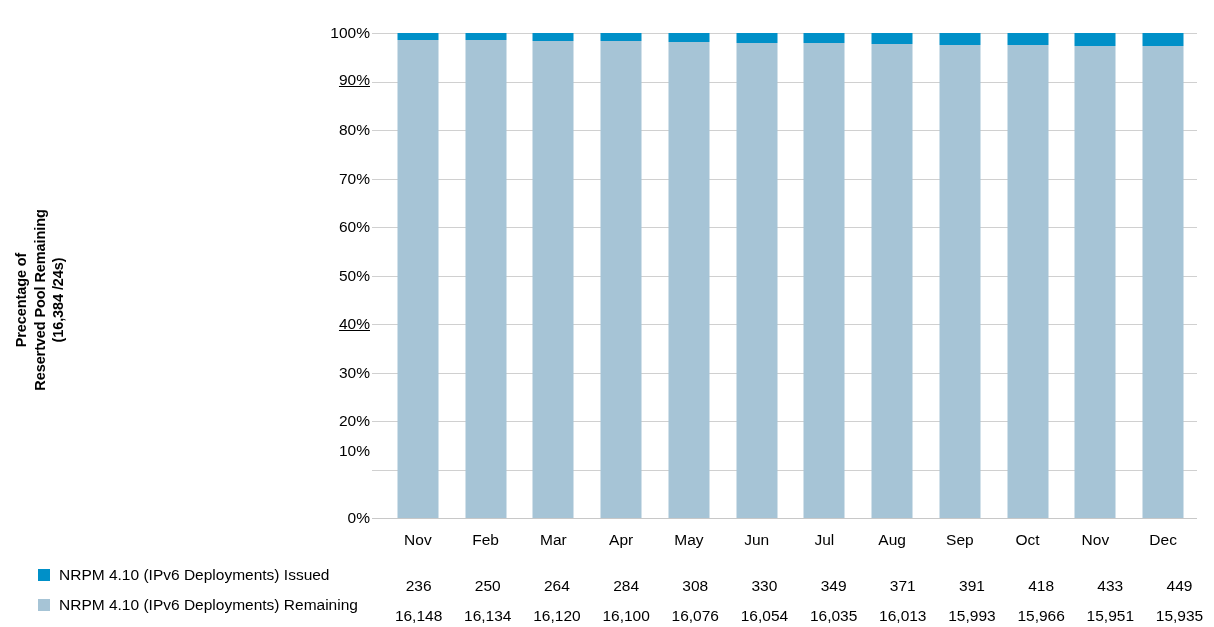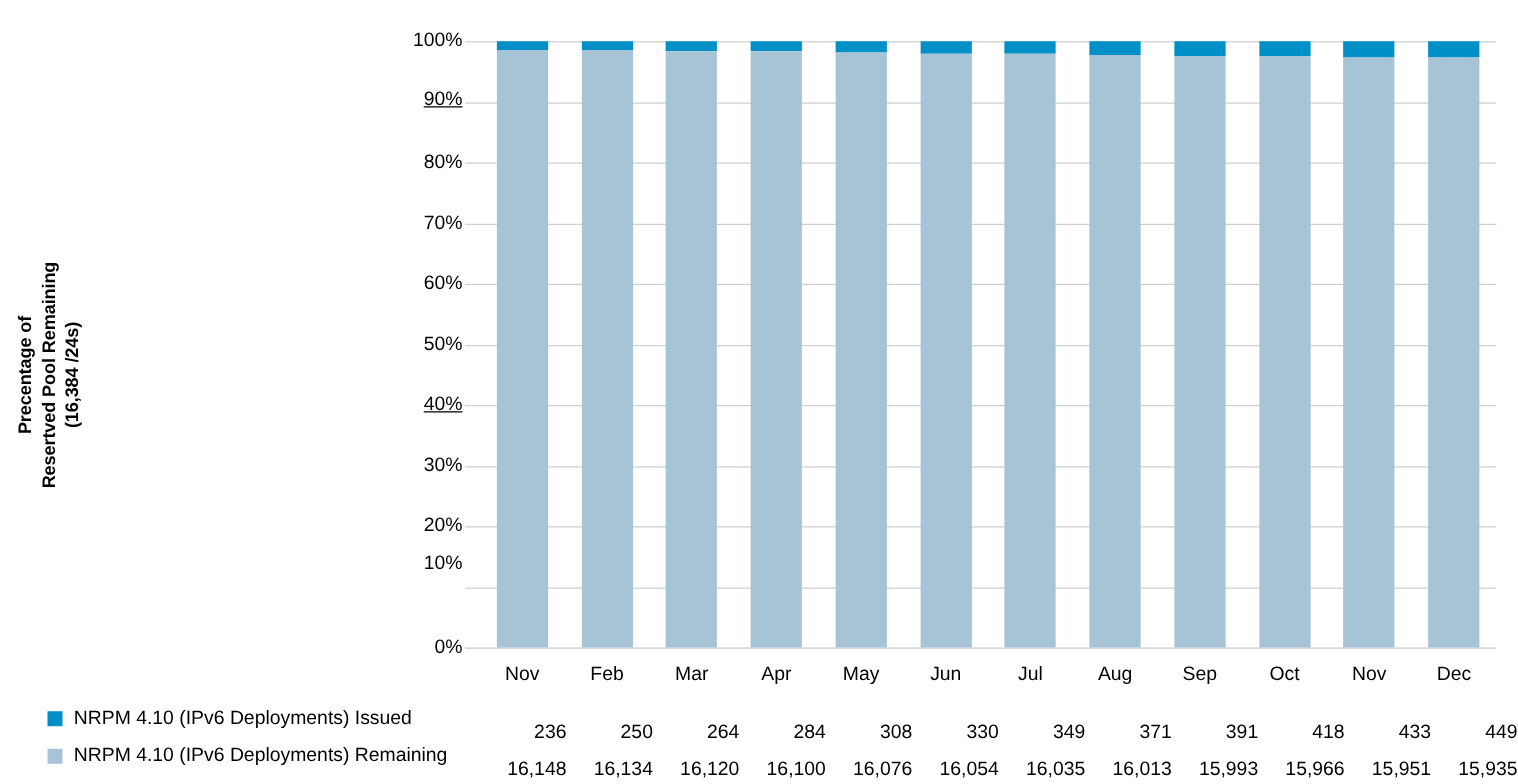--- a/index.html
+++ b/index.html
@@ -154,21 +154,21 @@
   .lt-key-label {
     font-size: 15.5px;
     white-space: nowrap;
   }
   .lt-values {
     width: 830px;
     display: flex;
   }
   .lt-cell {
     flex: 1 1 0;
-    text-align: right;
+    text-align: center;
     font-size: 15.5px;
     white-space: nowrap;
     margin-top: 22px;
   }
 </style>
 </head>
 <body>
 
 <div id="chart-root">
 

